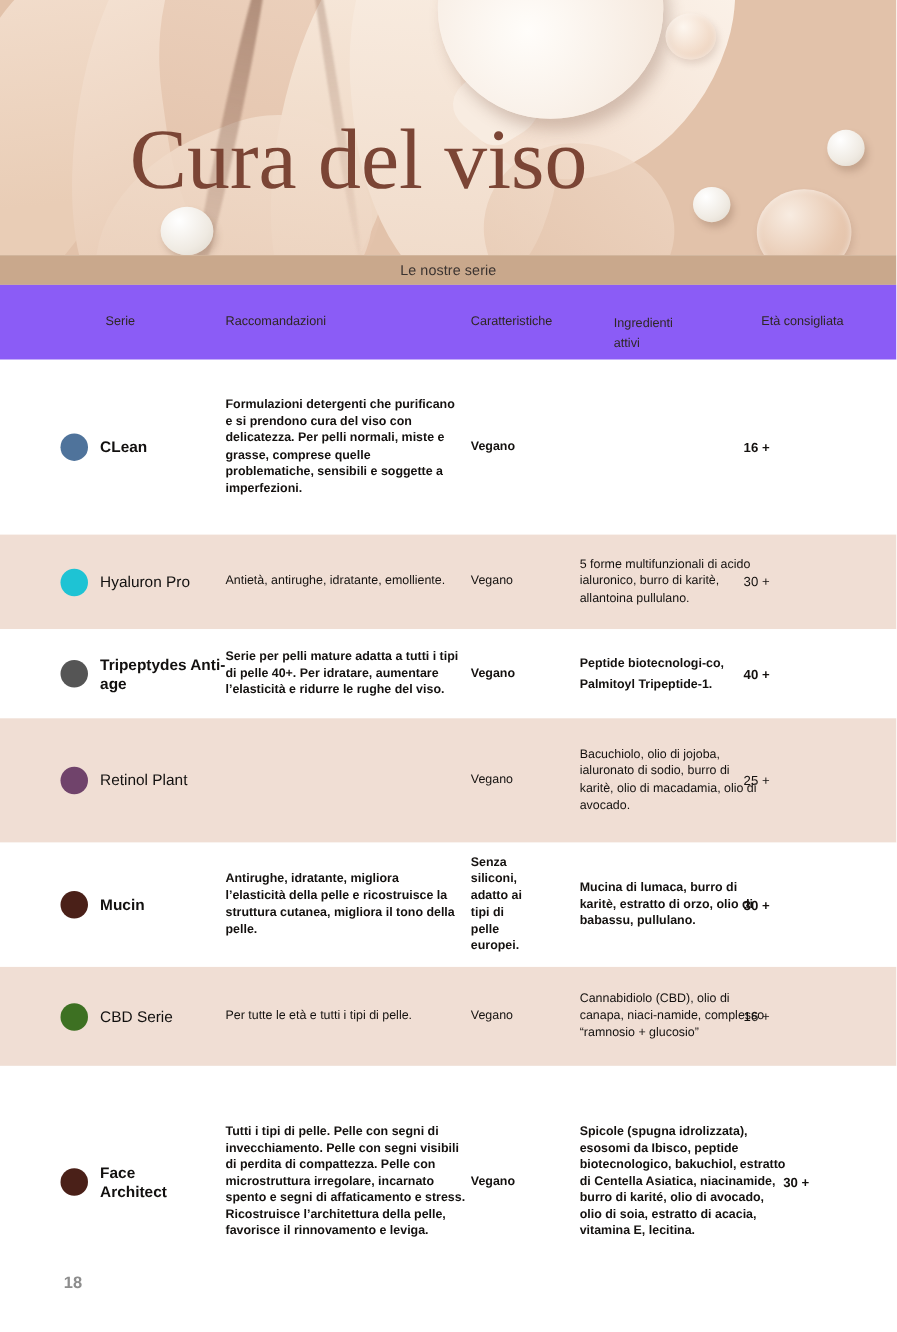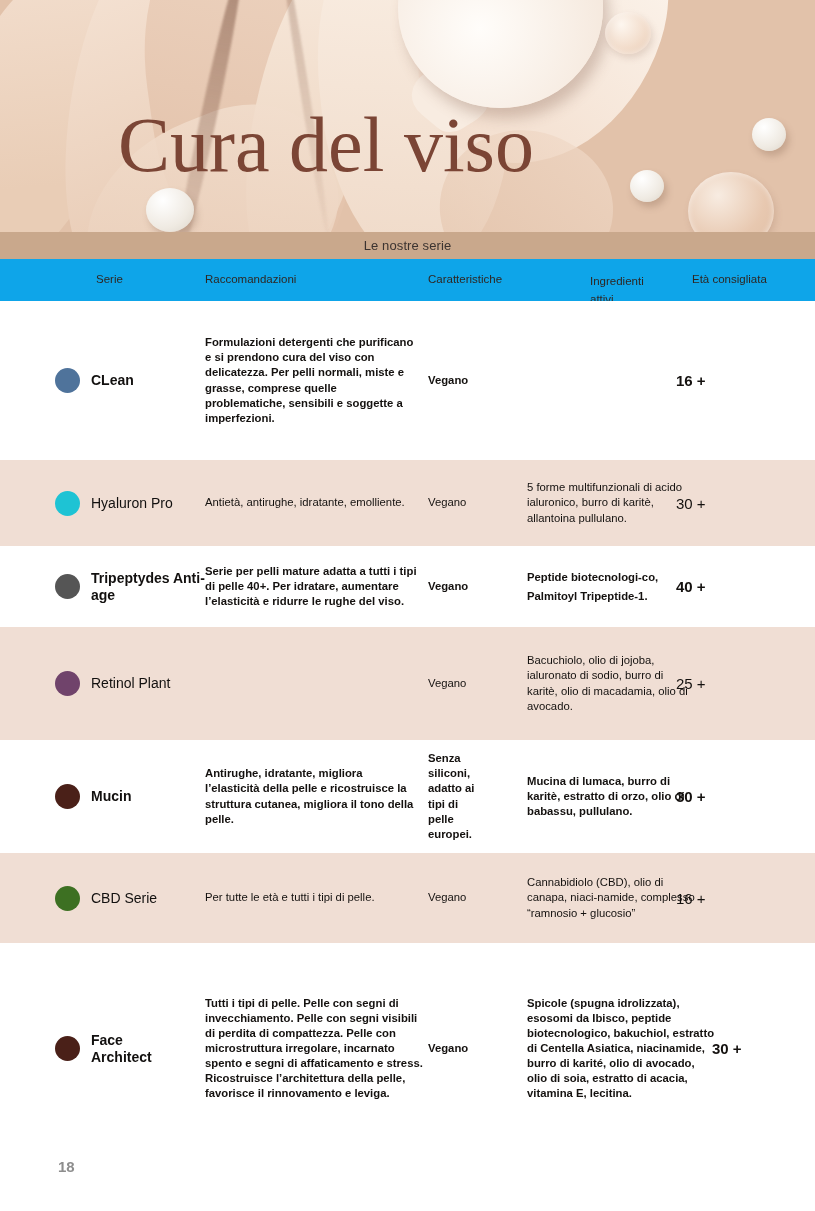--- a/index.html
+++ b/index.html
@@ -100,45 +100,45 @@
     background:#c9a88c;
     display:flex; align-items:center; justify-content:center;
   }
   .banner span {
     font-size:13px; color:#3b3330; letter-spacing:.1px;
   }
 
   
   .table { position:absolute; left:0; top:259px; width:815px; }
   .row { position:relative; width:815px; display:flex; align-items:center; }
-  .row.head { background:#0ea5e9; height:42px; }
+  .row.head { background:#8b5cf6; height:68px; }
   .row.odd  { background:#ffffff; }
   .row.even { background:#f0ded4; }
 
   .c-serie  { position:absolute; left:55px;  width:150px; }
   .c-rac    { position:absolute; left:205px; width:215px; }
   .c-car    { position:absolute; left:428px; width:120px; }
   .c-ing    { position:absolute; left:527px; width:165px; }
   .c-age    { position:absolute; left:676px; width:110px; }
 
   
   .row.head .hl { font-size:11.5px; color:#2e2723; line-height:1.55; }
   .row.head .c-serie { left:96px; }
   .row.head .c-rac   { left:205px; }
   .row.head .c-car   { left:428px; }
-  .row.head .c-ing   { left:590px; width:110px;margin-top:21px; }
+  .row.head .c-ing   { left:558px; width:110px;margin-top:21px; }
   .row.head .c-age   { left:677px; width:120px;padding-left:15px; }
 
   
   .serie-cell { display:flex; align-items:center; gap:11px; }
   .dot { width:25px; height:25px; border-radius:50%; flex:0 0 25px; }
   .serie-name { font-size:14px; color:#12100f; line-height:1.18; }
 
   .body-txt { font-size:11.3px; color:#14110f; line-height:1.33; }
-  .age-txt  { font-size:15px; color:#14110f; white-space:nowrap; }
+  .age-txt  { font-size:12px; color:#14110f; white-space:nowrap; }
 
   .bold .serie-name, .bold .body-txt, .bold .age-txt { font-weight:bold; }
 
   .page-num {
     position:absolute; left:58px; top:1158px;
     font-size:15px; color:#8d8d8d; font-weight:bold;
   }
 </style>
 </head>
 <body>

